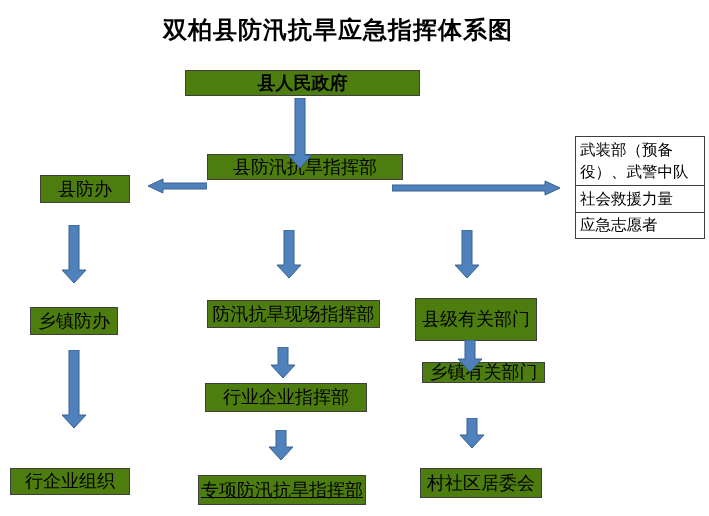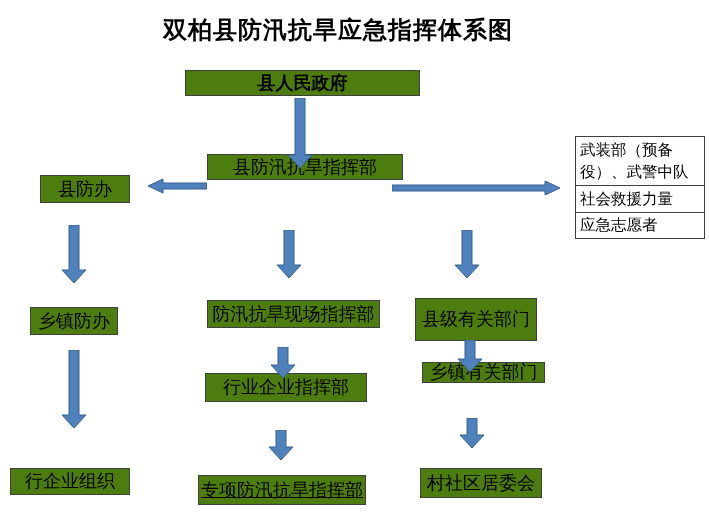--- a/index.html
+++ b/index.html
@@ -90,21 +90,21 @@
     <div class="cell" style="height:27px;">社会救援力量</div>
     <div class="cell" style="height:27px;">应急志愿者</div>
   </div>
 
   <div class="node" style="left:30px;top:307px;width:88px;height:28px;">乡镇防办</div>
 
   <div class="node" style="left:207px;top:300px;width:173px;height:28px;">防汛抗旱现场指挥部</div>
 
   <div class="node" style="left:415px;top:298px;width:122px;height:43px;">县级有关部门</div>
 
-  <div class="node" style="left:205px;top:373px;width:162px;height:29px;">行业企业指挥部</div>
+  <div class="node" style="left:205px;top:383px;width:162px;height:29px;">行业企业指挥部</div>
 
   <div class="node" style="left:422px;top:362px;width:123px;height:21px;">乡镇有关部门</div>
 
   <div class="node" style="left:10px;top:468px;width:120px;height:27px;">行企业组织</div>
 
   <div class="node" style="left:198px;top:475px;width:168px;height:30px;text-decoration:underline;">专项防汛抗旱指挥部</div>
 
   <div class="node" style="left:420px;top:468px;width:122px;height:30px;">村社区居委会</div>
 
   <svg class="arrow" style="left:287px;top:98px;" width="26" height="70" viewBox="0 0 26 70">

